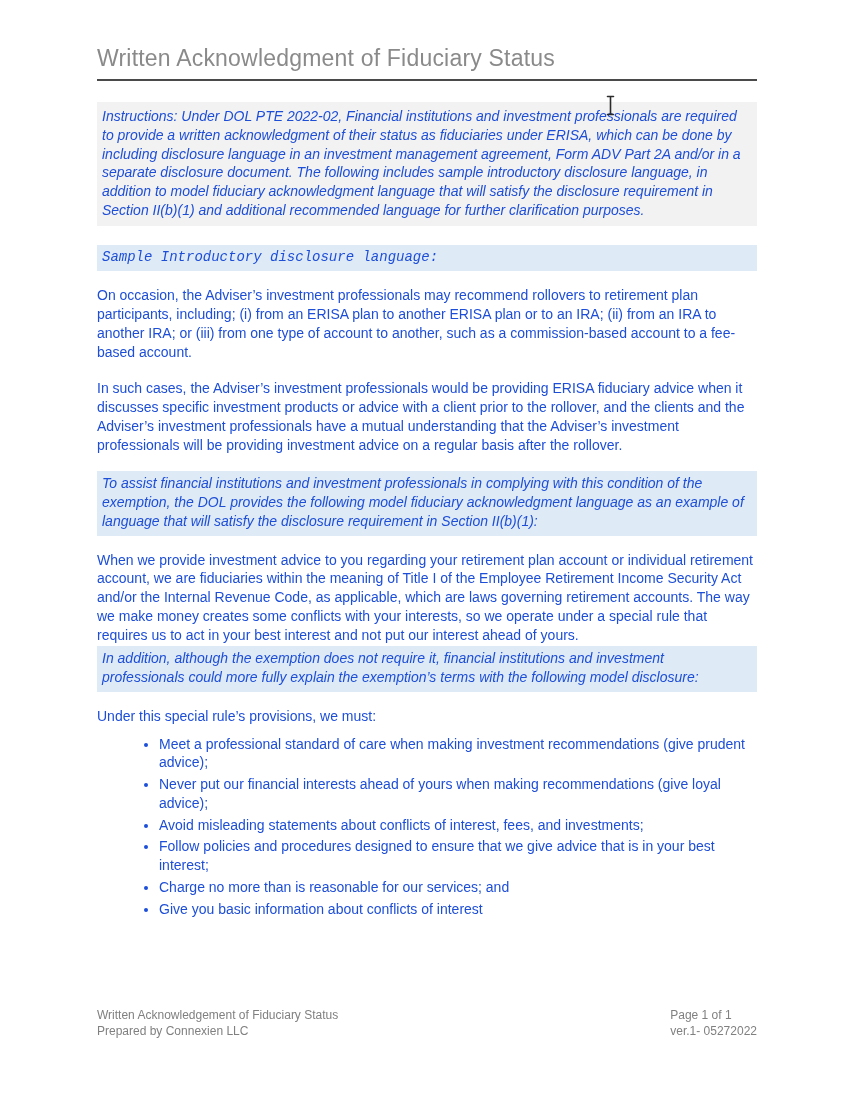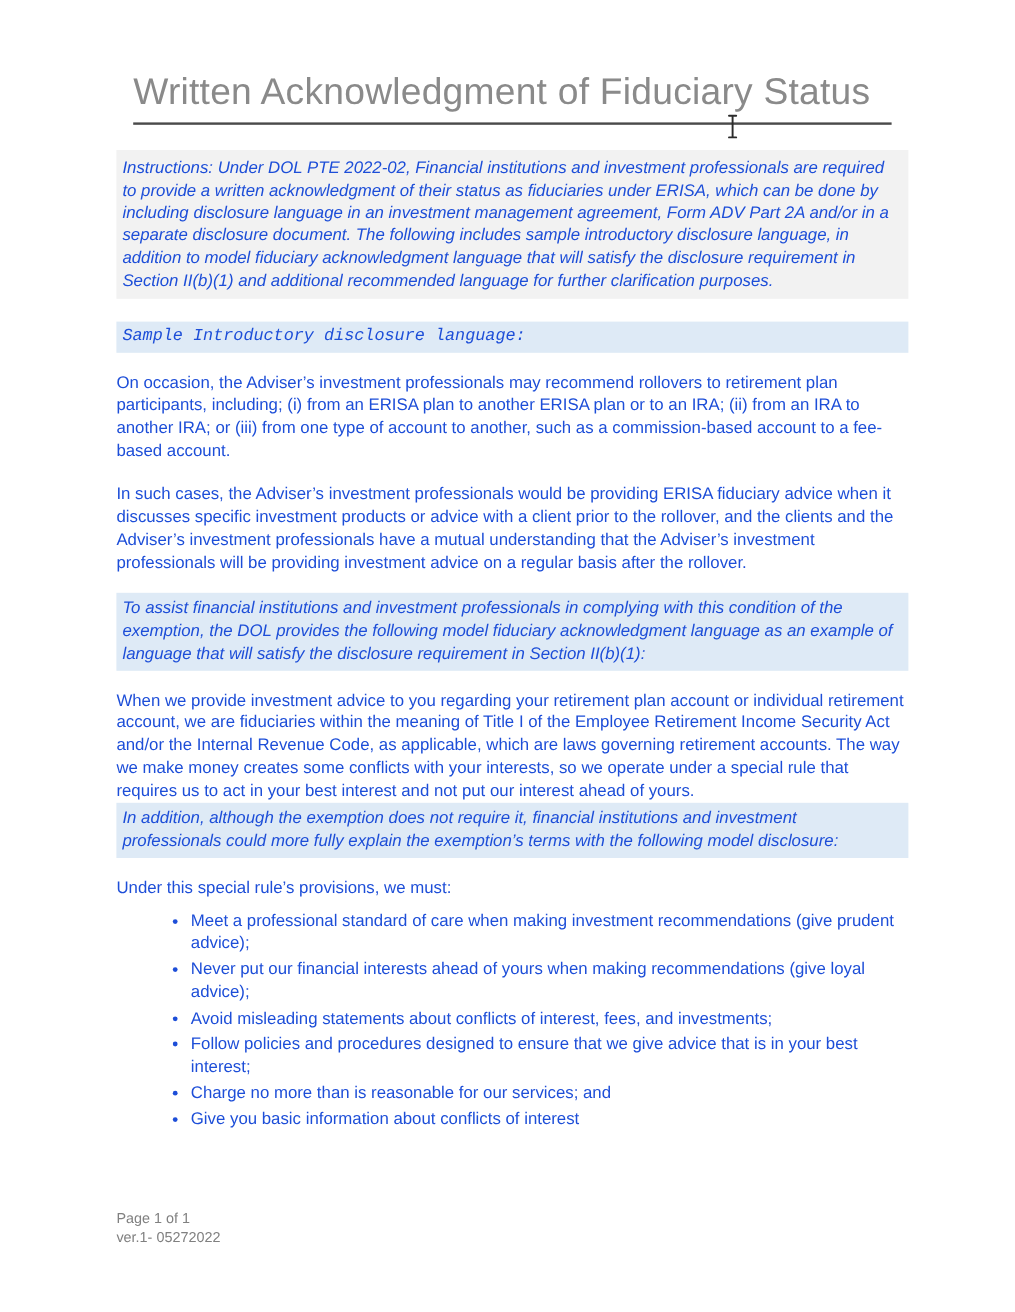--- a/index.html
+++ b/index.html
@@ -12,25 +12,25 @@
     color: #1a1a1a;
     overflow: hidden;
   }
   .page-content {
     position: absolute;
     left: 97px;
     top: 45px;
     width: 660px;
   }
   .doc-title {
-    font-size: 31px;
+    font-size: 23px;
     font-weight: 400;
     color: #8a8a8a;
     letter-spacing: 0.2px;
-    margin: 14px;
+    margin: 0;
     padding-bottom: 7px;
     border-bottom: 2px solid #4a4a4a;
   }
   .body-text {
     font-size: 14px;
     line-height: 1.34;
     color: #1d4ed8;
   }
   .instructions-block {
     margin-top: 21px;
@@ -106,20 +106,24 @@
     <li>Never put our financial interests ahead of yours when making recommendations (give loyal advice);</li>
     <li>Avoid misleading statements about conflicts of interest, fees, and investments;</li>
     <li>Follow policies and procedures designed to ensure that we give advice that is in your best interest;</li>
     <li>Charge no more than is reasonable for our services; and</li>
     <li>Give you basic information about conflicts of interest</li>
   </ul>
 
 </div>
 
 <div class="page-footer">
+  <div class="footer-left">
+    <div>Written Acknowledgement of Fiduciary Status</div>
+    <div>Prepared by Connexien LLC</div>
+  </div>
   <div class="footer-right">
     <div>Page 1 of 1</div>
     <div>ver.1- 05272022</div>
   </div>
 </div>
 
 <div class="text-cursor">
   <svg width="11" height="21" viewBox="0 0 11 21">
     <path d="M2.5 1.5 H8.5 M5.5 1.5 V19.5 M2.5 19.5 H8.5" stroke="#2b2b2b" stroke-width="1.6" fill="none" stroke-linecap="round"></path>
   </svg>

